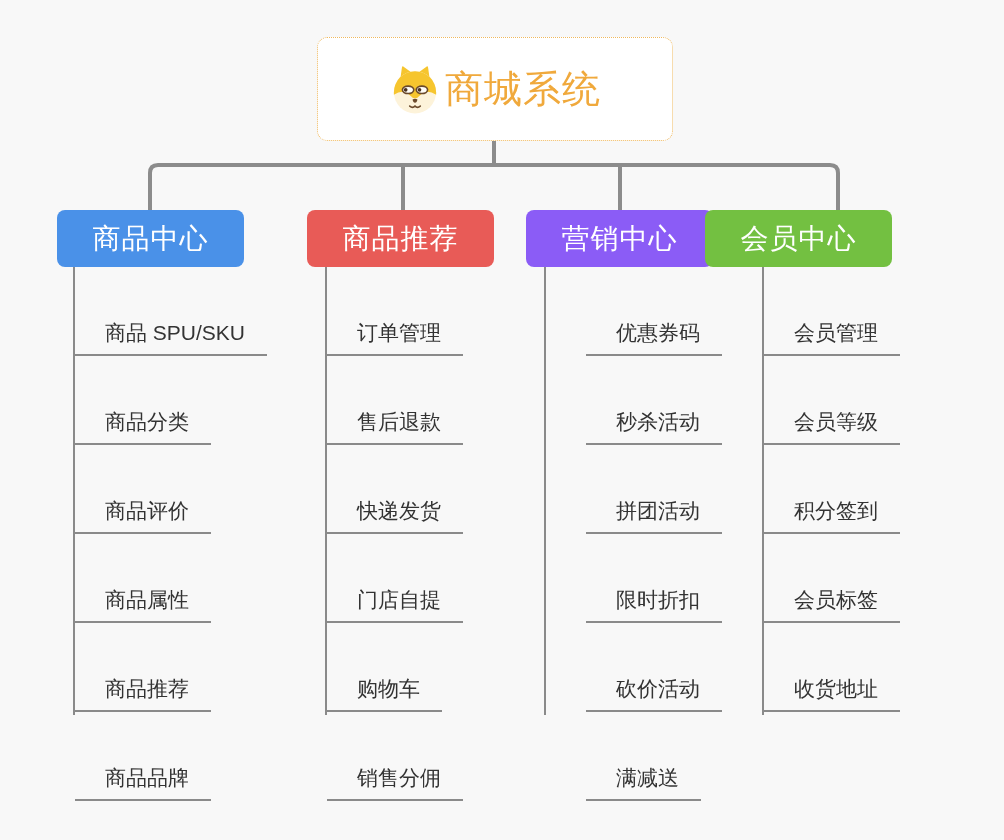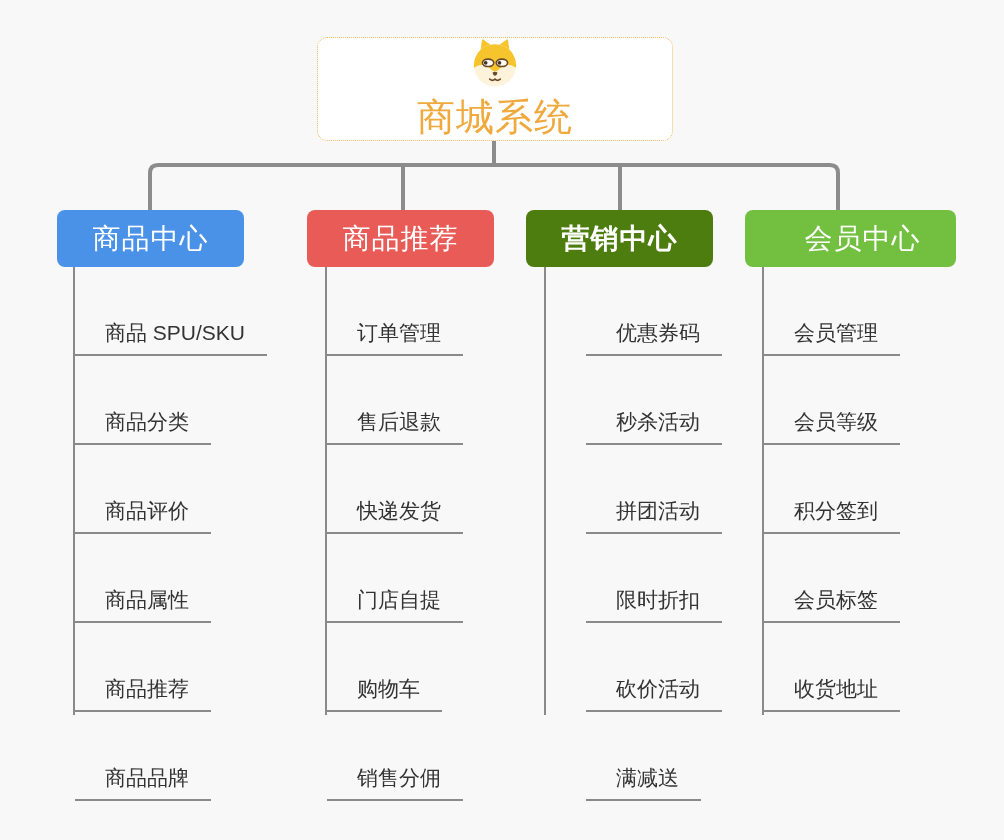--- a/index.html
+++ b/index.html
@@ -7,37 +7,36 @@
     width:1004px;height:840px;position:relative;overflow:hidden;
     background:#f8f8f8;
     font-family:"Liberation Sans","DejaVu Sans",sans-serif;
   }
   
   .root-node{
     position:absolute;left:317px;top:37px;width:356px;height:104px;
     background:#ffffff;border:1px dotted #f0b95e;border-radius:10px;
     display:flex;align-items:center;justify-content:center;gap:4px;
     box-sizing:border-box;
-    flex-direction:column;
   }
   .root-title{font-size:38px;color:#f0a93c;letter-spacing:1px;white-space:nowrap;}
   .root-icon{width:52px;height:52px;flex:0 0 auto;}
   
   .connector-svg{position:absolute;left:0;top:0;width:1004px;height:840px;pointer-events:none;}
   .connector-svg path{fill:none;stroke:#8c8c8c;stroke-width:4;}
   
   .branch-box{
     position:absolute;top:210px;width:187px;height:57px;border-radius:8px;
     display:flex;align-items:center;justify-content:center;
     color:#ffffff;font-size:28px;letter-spacing:1px;white-space:nowrap;
   }
   .branch-1{left:57px;background:#4a91e8;}
   .branch-2{left:307px;background:#e85b57;}
   .branch-3{left:526px;background:#efaa3e;}
-  .branch-4{left:745px;background:#73c041;padding-left:24px;}
+  .branch-4{left:705px;background:#73c041;}
   
   .column{
     position:absolute;top:267px;height:448px;
     border-left:2px solid #8a8a8a;
   }
   .col-1{left:73px;}
   .col-2{left:325px;}
   .col-3{left:544px;padding-left:40px;}
   .col-4{left:762px;}
   .leaf-row{height:89px;display:flex;align-items:flex-end;}
@@ -73,21 +72,21 @@
   </svg>
   <span class="root-title" style="color: rgb(240, 169, 60);">商城系统</span>
 </div>
 
 <div class="branch-box branch-1" style="background: rgb(74, 145, 232);">
   <span>商品中心</span>
 </div>
 <div class="branch-box branch-2" style="background: rgb(232, 91, 87);">
   <span>商品推荐</span>
 </div>
-<div class="branch-box branch-3" style="background: #4d7c0f; font-weight: bold;">
+<div class="branch-box branch-3" style="background: #8b5cf6;">
   <span>营销中心</span>
 </div>
 <div class="branch-box branch-4" style="background: rgb(115, 192, 65);">
   <span>会员中心</span>
 </div>
 
 <div class="column col-1" style="border-left-color: rgb(138, 138, 138);">
   <div class="leaf-row">
       <span class="leaf-label" style="border-bottom-color: rgb(138, 138, 138);">商品 SPU/SKU</span>
     </div>

